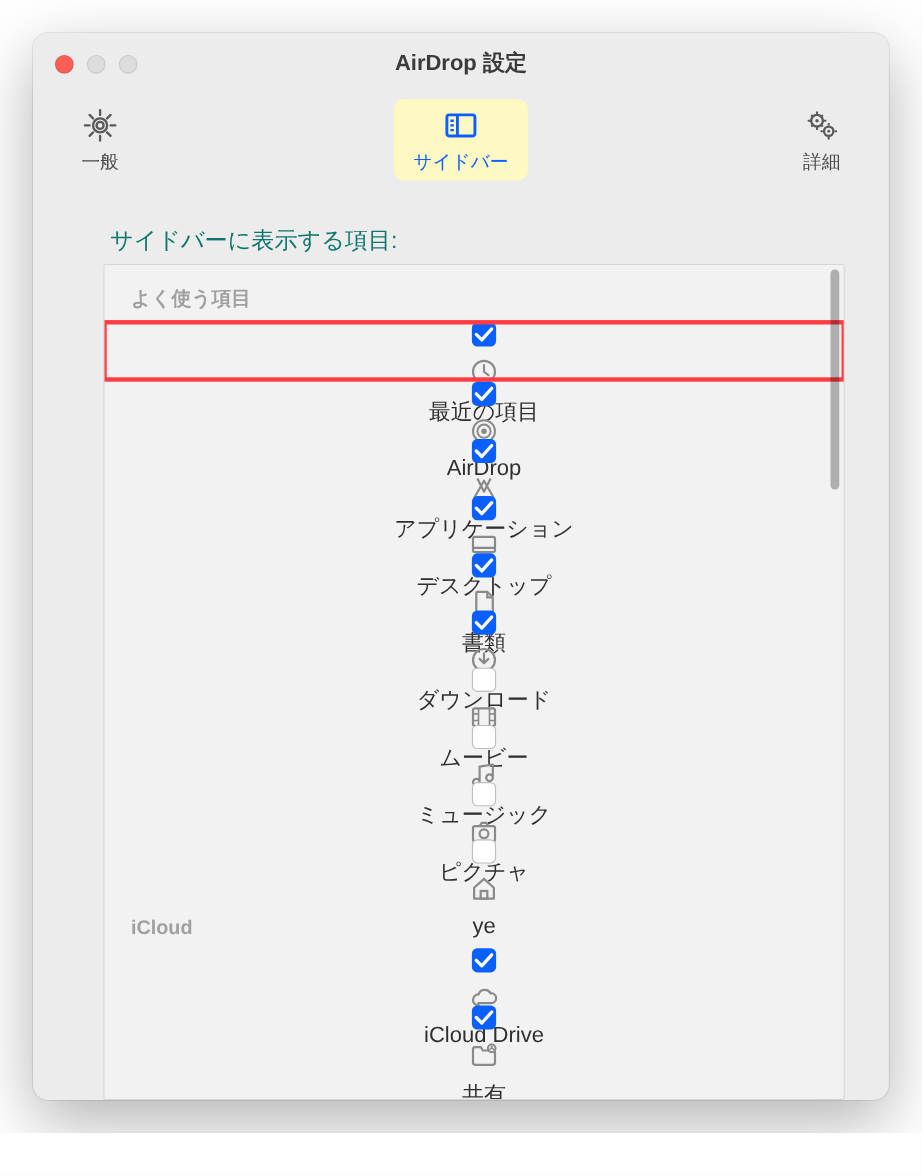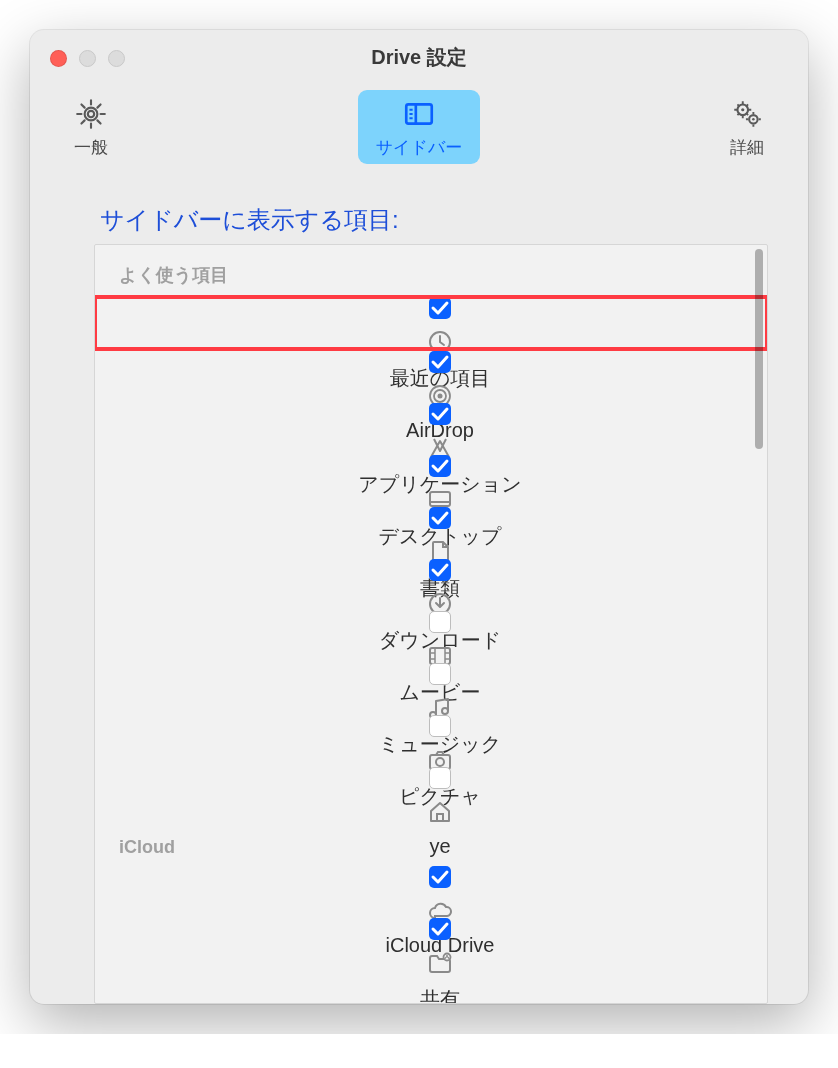--- a/index.html
+++ b/index.html
@@ -55,27 +55,27 @@
   flex-direction: column;
   align-items: center;
   justify-content: center;
   border-radius: 9px;
   cursor: pointer;
   font-size: 17px;
   color: #4b4b4b;
   gap: 4px;
 }
 .tool.active {
-  background: #7dd3fc;
+  background: #fef9c3;
   color: #0a60ff;
 }
 .tool .icon { height: 36px; display: flex; align-items: center; justify-content: center; }
 .section-label {
-  font-size: 24px;
-  color: #1d4ed8;
+  font-size: 21px;
+  color: #0f766e;
   margin: 26px 16px 8px 70px;
 }
 .list-container {
   margin: 0 40px 0 64px;
   border: 1px solid #d6d6d6;
   border-radius: 2px;
   background: #f2f2f2;
   position: relative;
   height: 760px;
   overflow: hidden;
@@ -140,21 +140,21 @@
 </head>
 <body>
 
 <div class="window">
   <div class="titlebar">
     <div class="traffic-lights">
       <div class="light red"></div>
       <div class="light grey"></div>
       <div class="light grey"></div>
     </div>
-    <div class="title">Drive 設定</div>
+    <div class="title">AirDrop 設定</div>
   </div>
 
   <div class="toolbar" id="toolbar">
       <div class="tool">
         <div class="icon">
           <svg width="34" height="34" viewBox="0 0 32 32" style="color:#5a5a5a">
             <use href="#gear-icon"></use>
           </svg>
         </div>
         <div>一般</div>

